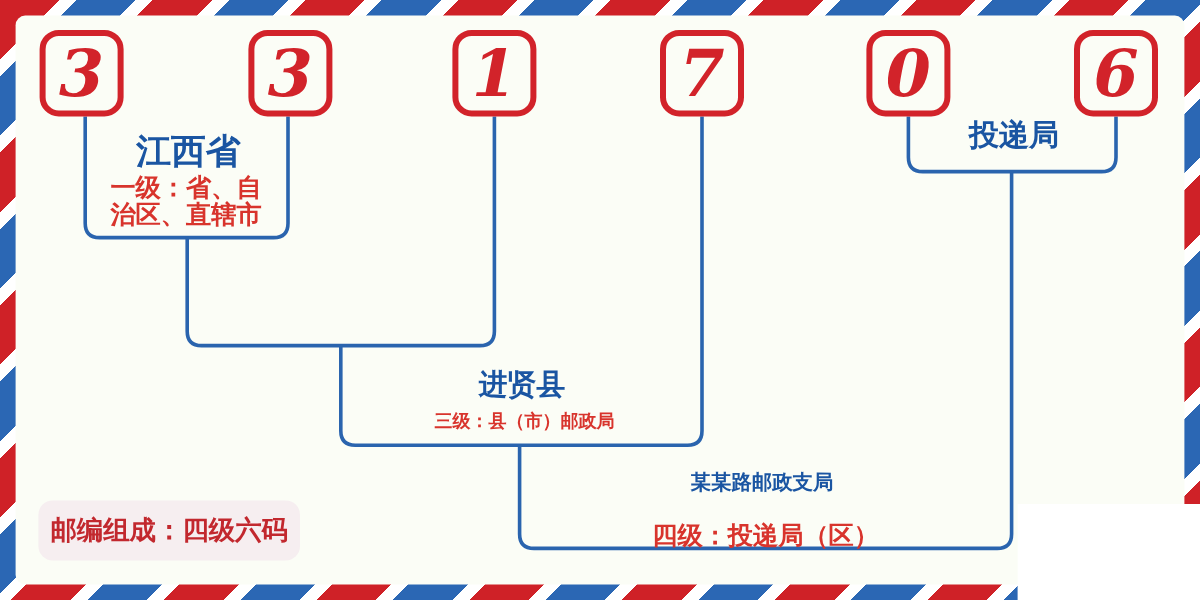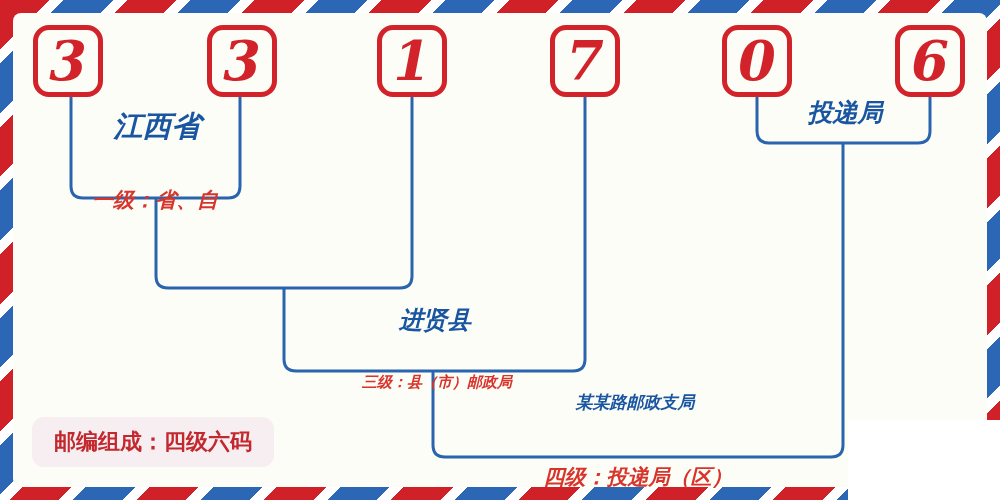--- a/index.html
+++ b/index.html
@@ -26,32 +26,32 @@
     position:absolute;top:25px;width:70px;height:72px;box-sizing:border-box;
     border:5px solid #d2232a;border-radius:16px;background:#fbfdf6;
     display:flex;align-items:center;justify-content:center;
   }
   .digit{
     font-family:"DejaVu Serif","Liberation Serif",serif;
     font-style:italic;font-weight:bold;
     font-size:54px;line-height:1;color:#d2232a;
   }
   
-  .lbl{position:absolute;transform:translate(-50%,-50%);white-space:nowrap;text-align:right;font-style:italic;}
+  .lbl{position:absolute;transform:translate(-50%,-50%);white-space:nowrap;text-align:right;}
   .lbl-blue{
     font-family:"Liberation Serif","DejaVu Serif",serif;
     font-weight:bold;color:#1a55a2;
   }
   .lbl-red{
     font-family:"Liberation Sans","DejaVu Sans",sans-serif;
-    font-weight:bold;color:#d8342c;margin-top:31px;
+    font-weight:bold;color:#d8342c;
   }
   .lv1-desc{font-size:21px;line-height:23px;white-space:pre-line;}
   .badge{
-    position:absolute;left:32px;top:417px;width:242px;height:50px;
+    position:absolute;left:32px;top:417px;width:218px;height:50px;
     background:#f6eef0;border-radius:12px;
     display:flex;align-items:center;justify-content:center;
   }
   .badge-text{
     font-family:"Liberation Serif","DejaVu Serif",serif;
     font-weight:bold;font-size:22px;color:#c2282e;white-space:nowrap;
   }
   .corner-patch{
     position:absolute;left:848px;top:420px;width:152px;height:80px;
     background:#ffffff;
@@ -84,21 +84,21 @@
     <span class="digit">7</span>
   </div>
   <div class="digit-box" style="left:722px">
     <span class="digit">0</span>
   </div>
   <div class="digit-box" style="left:895px">
     <span class="digit">6</span>
   </div>
 
   <div class="lbl lbl-blue" style="left:157px;top:127px;font-size:29px">江西省</div>
-  <div class="lbl lbl-red lv1-desc" style="left:155px;top:168px"><span>一级：省、自</span><br></div>
+  <div class="lbl lbl-red lv1-desc" style="left:155px;top:168px"><span>一级：省、自</span><br><span>治区、直辖市</span></div>
 
 
   <div class="lbl lbl-blue" style="left:435px;top:320px;font-size:24px">进贤县</div>
   <div class="lbl lbl-red" style="left:437px;top:351px;font-size:15px">三级：县（市）邮政局</div>
 
   <div class="lbl lbl-blue" style="left:845px;top:112px;font-size:25px">投递局</div>
 
   <div class="lbl lbl-blue" style="left:635px;top:402px;font-size:17px">某某路邮政支局</div>
   <div class="lbl lbl-red" style="left:638px;top:446px;font-size:21px">四级：投递局（区）</div>
 

